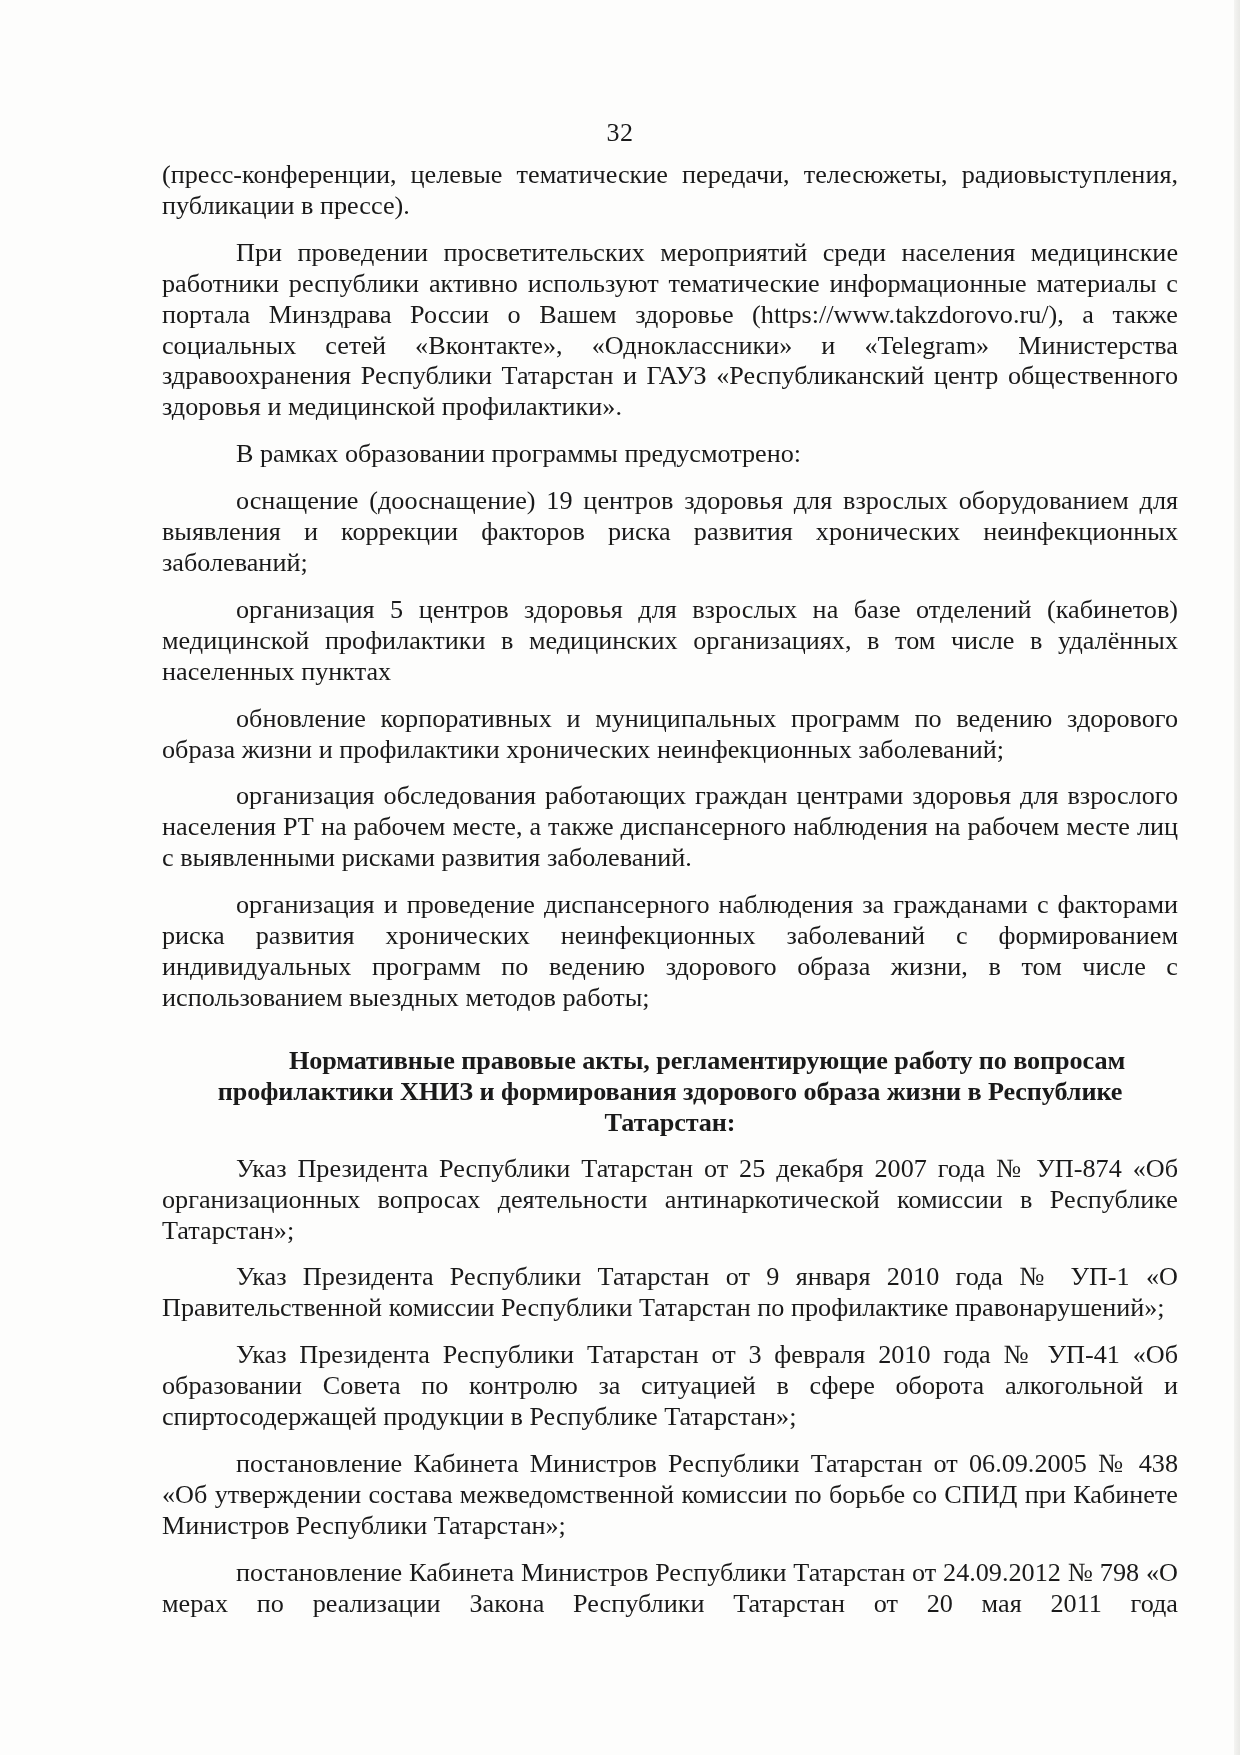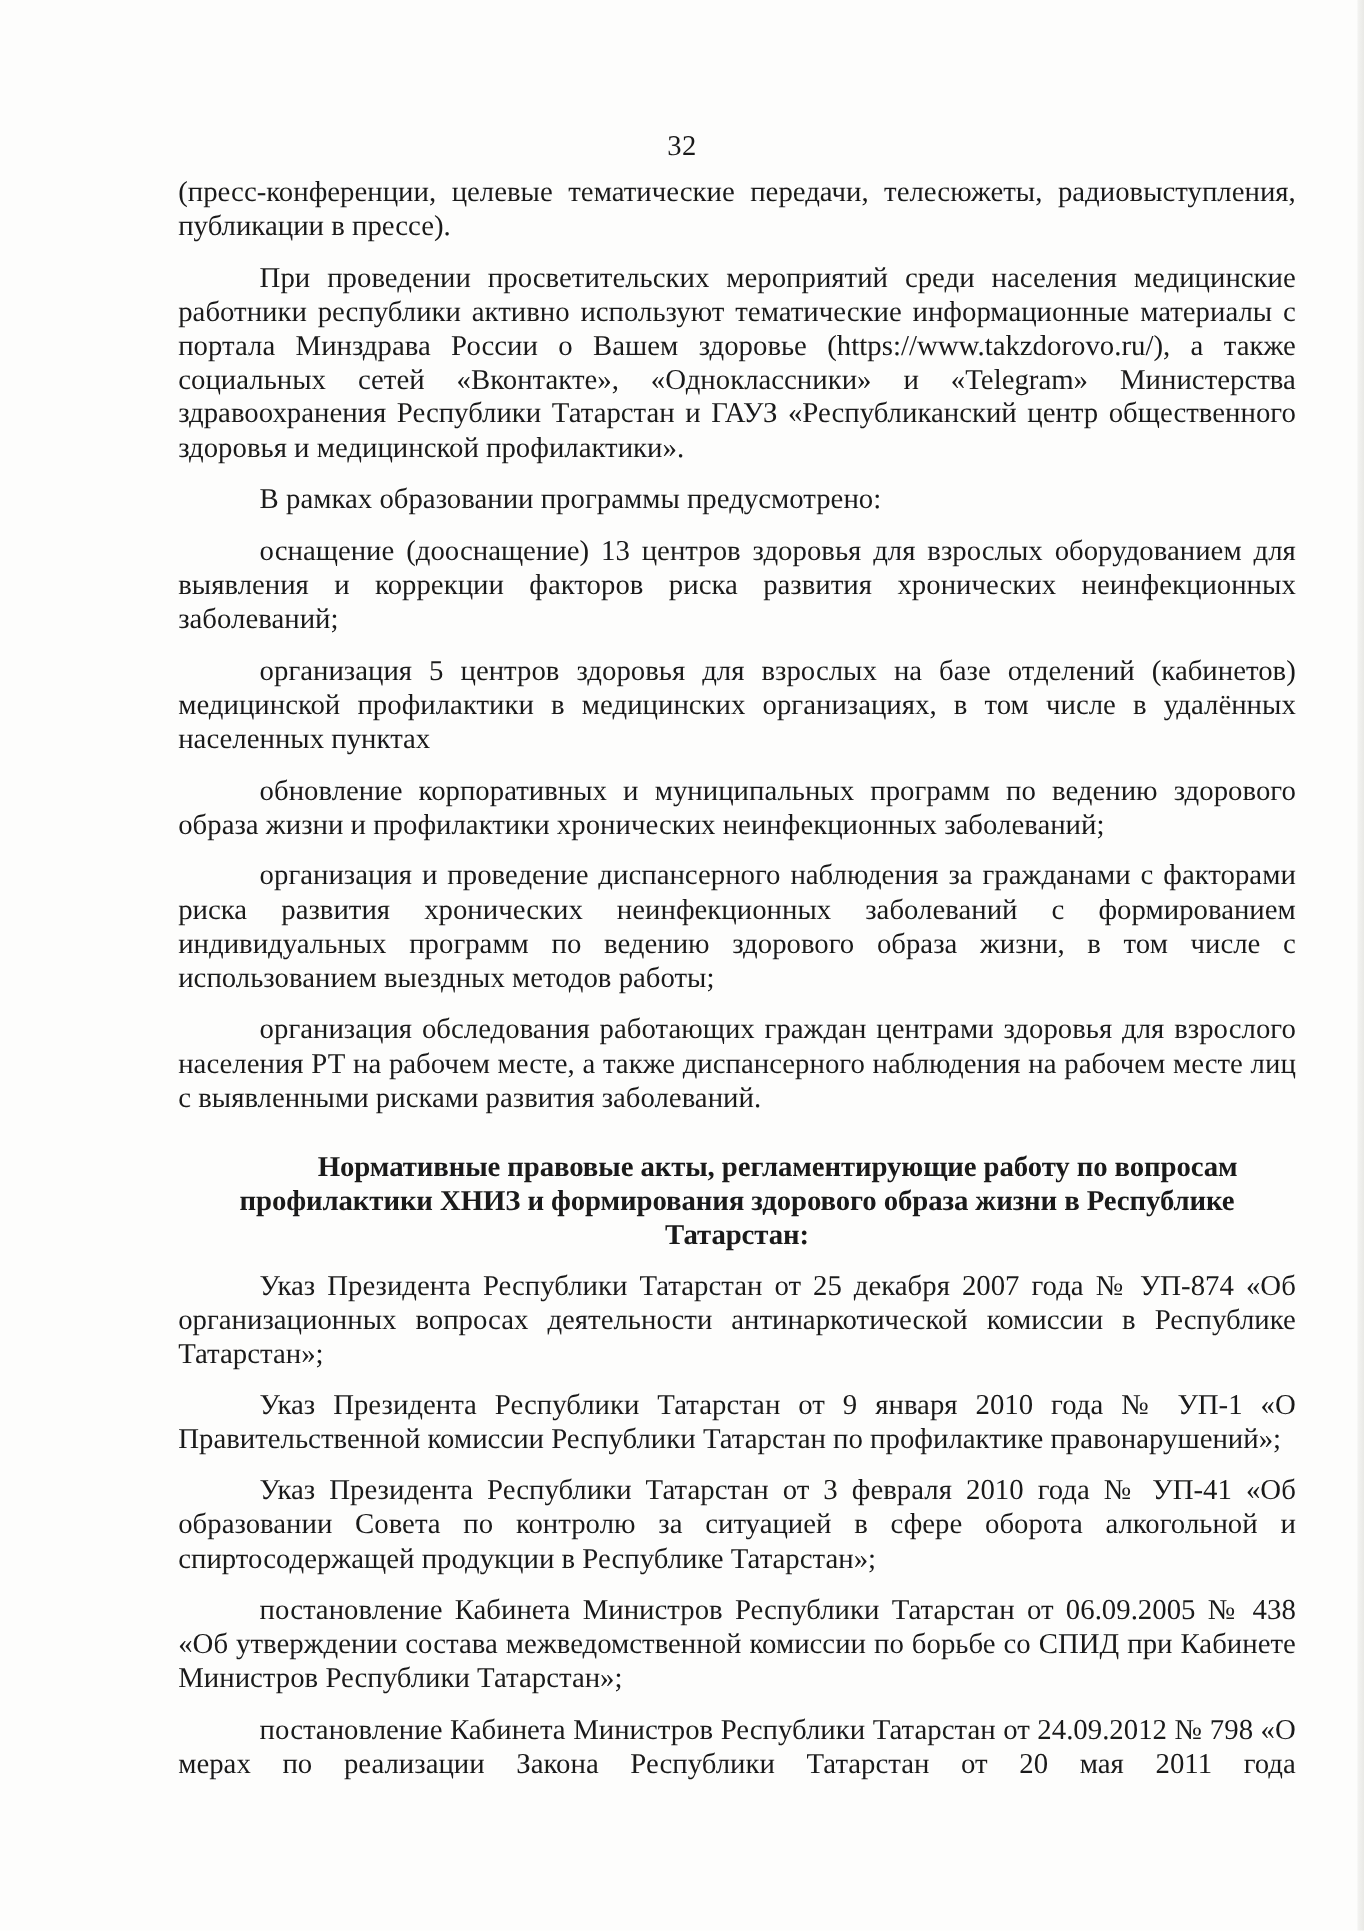--- a/index.html
+++ b/index.html
@@ -70,25 +70,25 @@
 
 <div class="page">
   <div class="scan-edge"></div>
 
   <div class="page-number">32</div>
 
   <div class="content">
     <p class="noindent">(пресс-конференции, целевые тематические передачи, телесюжеты, радиовыступления, публикации в прессе).</p>
     <p>При проведении просветительских мероприятий среди населения медицинские работники республики активно используют тематические информационные материалы с портала Минздрава России о Вашем здоровье (https://www.takzdorovo.ru/), а также социальных сетей «Вконтакте», «Одноклассники» и «Telegram» Министерства здравоохранения Республики Татарстан и ГАУЗ «Республиканский центр общественного здоровья и медицинской профилактики».</p>
     <p>В рамках образовании программы предусмотрено:</p>
-    <p>оснащение (дооснащение) 13 центров здоровья для взрослых оборудованием для выявления и коррекции факторов риска развития хронических неинфекционных заболеваний;</p>
+    <p>оснащение (дооснащение) 19 центров здоровья для взрослых оборудованием для выявления и коррекции факторов риска развития хронических неинфекционных заболеваний;</p>
     <p>организация 5 центров здоровья для взрослых на базе отделений (кабинетов) медицинской профилактики в медицинских организациях, в том числе в удалённых населенных пунктах</p>
     <p>обновление корпоративных и муниципальных программ по ведению здорового образа жизни и профилактики хронических неинфекционных заболеваний;</p>
+    <p>организация обследования работающих граждан центрами здоровья для взрослого населения РТ на рабочем месте, а также диспансерного наблюдения на рабочем месте лиц с выявленными рисками развития заболеваний.</p>
     <p>организация и проведение  диспансерного наблюдения за гражданами с факторами риска развития хронических неинфекционных заболеваний с формированием индивидуальных программ по ведению здорового образа жизни, в том числе с использованием выездных методов работы;</p>
-    <p>организация обследования работающих граждан центрами здоровья для взрослого населения РТ на рабочем месте, а также диспансерного наблюдения на рабочем месте лиц с выявленными рисками развития заболеваний.</p>
 
     <p class="heading">Нормативные правовые акты, регламентирующие работу по вопросам профилактики ХНИЗ и формирования здорового образа жизни в Республике Татарстан:</p>
 
     <p>Указ Президента Республики Татарстан от 25 декабря 2007 года № УП-874 «Об организационных вопросах деятельности антинаркотической комиссии в Республике Татарстан»;</p>
     <p>Указ Президента Республики Татарстан от 9 января 2010 года № УП-1 «О Правительственной комиссии Республики Татарстан по профилактике правонарушений»;</p>
     <p>Указ Президента Республики Татарстан от 3 февраля 2010 года № УП-41 «Об образовании Совета по контролю за ситуацией в сфере оборота алкогольной и спиртосодержащей продукции в Республике Татарстан»;</p>
     <p>постановление Кабинета Министров Республики Татарстан от 06.09.2005 № 438 «Об утверждении состава межведомственной комиссии по борьбе со СПИД при Кабинете Министров Республики Татарстан»;</p>
     <p class="last-justify">постановление Кабинета Министров Республики Татарстан от 24.09.2012 № 798 «О мерах по реализации Закона Республики Татарстан от 20 мая 2011 года</p>
   </div>
 </div>

